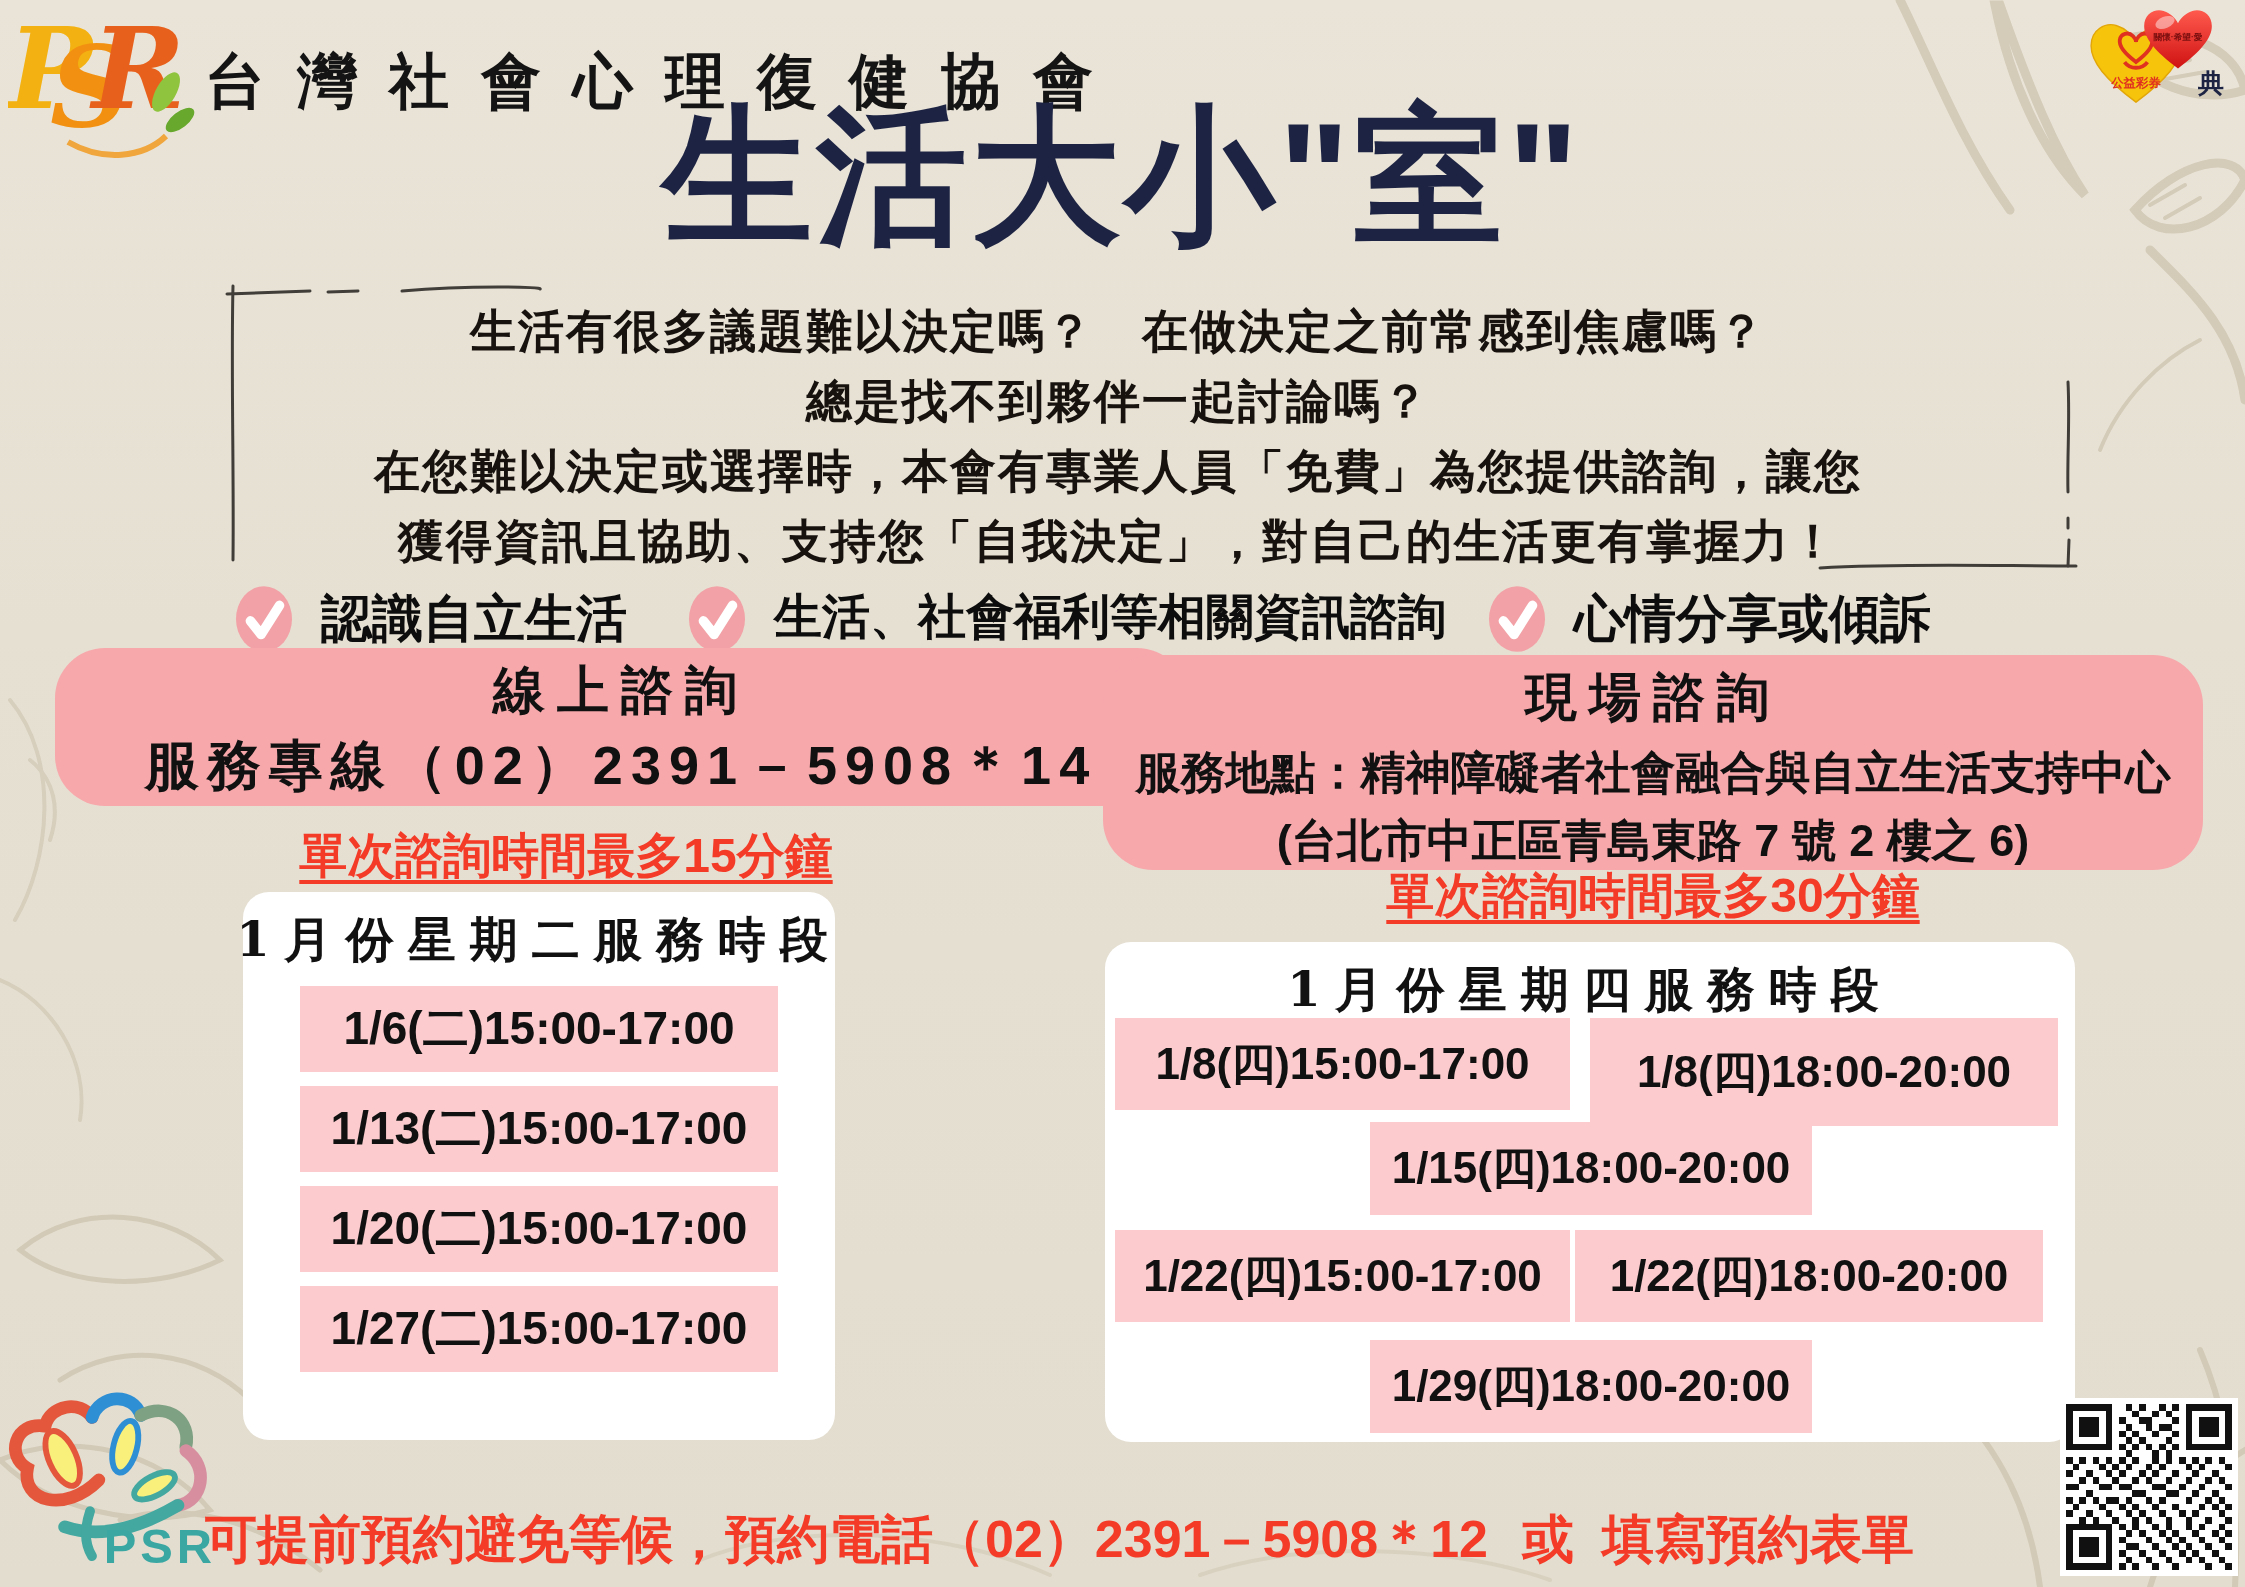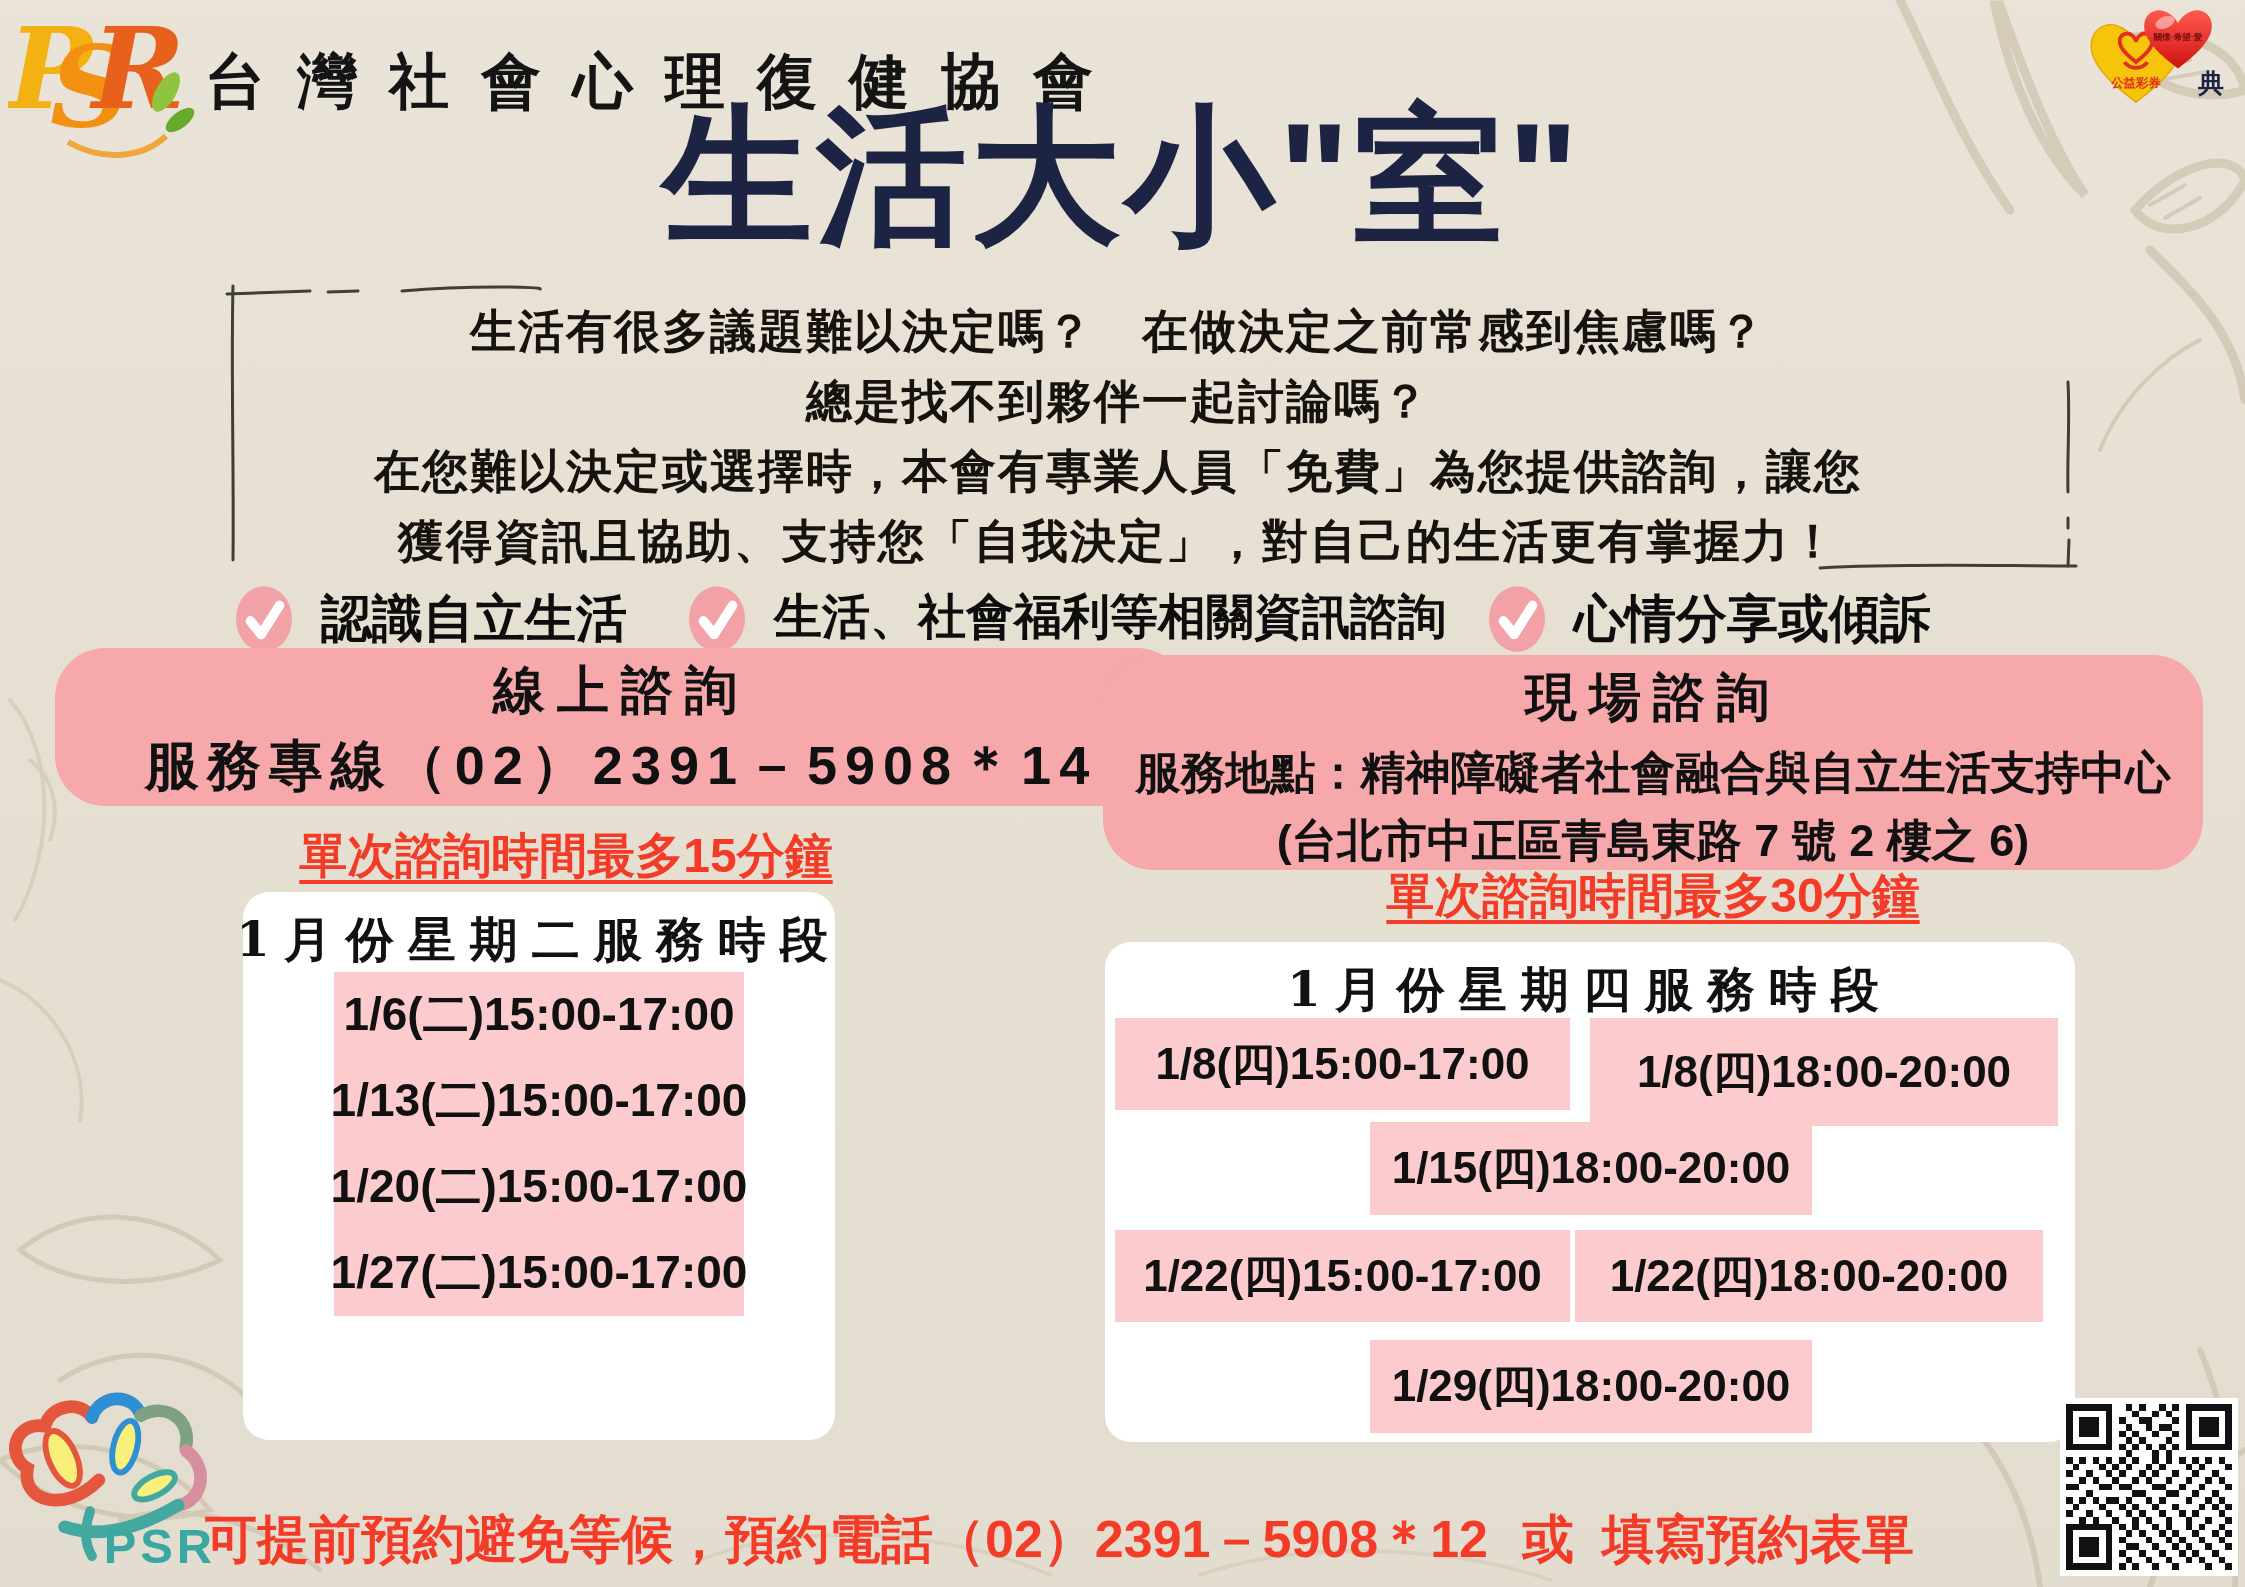--- a/index.html
+++ b/index.html
@@ -44,21 +44,21 @@
   .limit-online{left:55px;width:1022px;top:824px;}
   .limit-onsite{left:1103px;width:1100px;top:864px;}
 
   
   .card{background:#ffffff;border-radius:26px;}
   .card-online{left:243px;top:892px;width:592px;height:548px;display:flex;
                flex-direction:column;align-items:center;}
   .card-onsite{left:1105px;top:942px;width:970px;height:500px;}
   .card-title{font-family:"DejaVu Serif",serif;font-weight:700;font-size:48px;
               letter-spacing:14px;color:#111;margin-top:16px;white-space:nowrap;text-align:center;}
-  .slot{width:410px;height:86px;margin-top:0;background:#fbcbcd;display:flex;
+  .slot{width:478px;height:86px;margin-top:14px;background:#fbcbcd;display:flex;
         align-items:center;justify-content:center;font-size:46px;font-weight:800;color:#111;
         white-space:nowrap;}
   .cell{position:absolute;background:#fbcbcd;display:flex;align-items:center;
         justify-content:center;font-size:44px;font-weight:800;color:#111;white-space:nowrap;}
   .r1l{left:10px;top:76px;width:455px;height:92px;}
   .r1r{left:485px;top:76px;width:468px;height:108px;}
   .r2c{left:265px;top:180px;width:442px;height:93px;}
   .r3l{left:10px;top:288px;width:455px;height:92px;}
   .r3r{left:470px;top:288px;width:468px;height:92px;}
   .r4c{left:265px;top:398px;width:442px;height:93px;}

